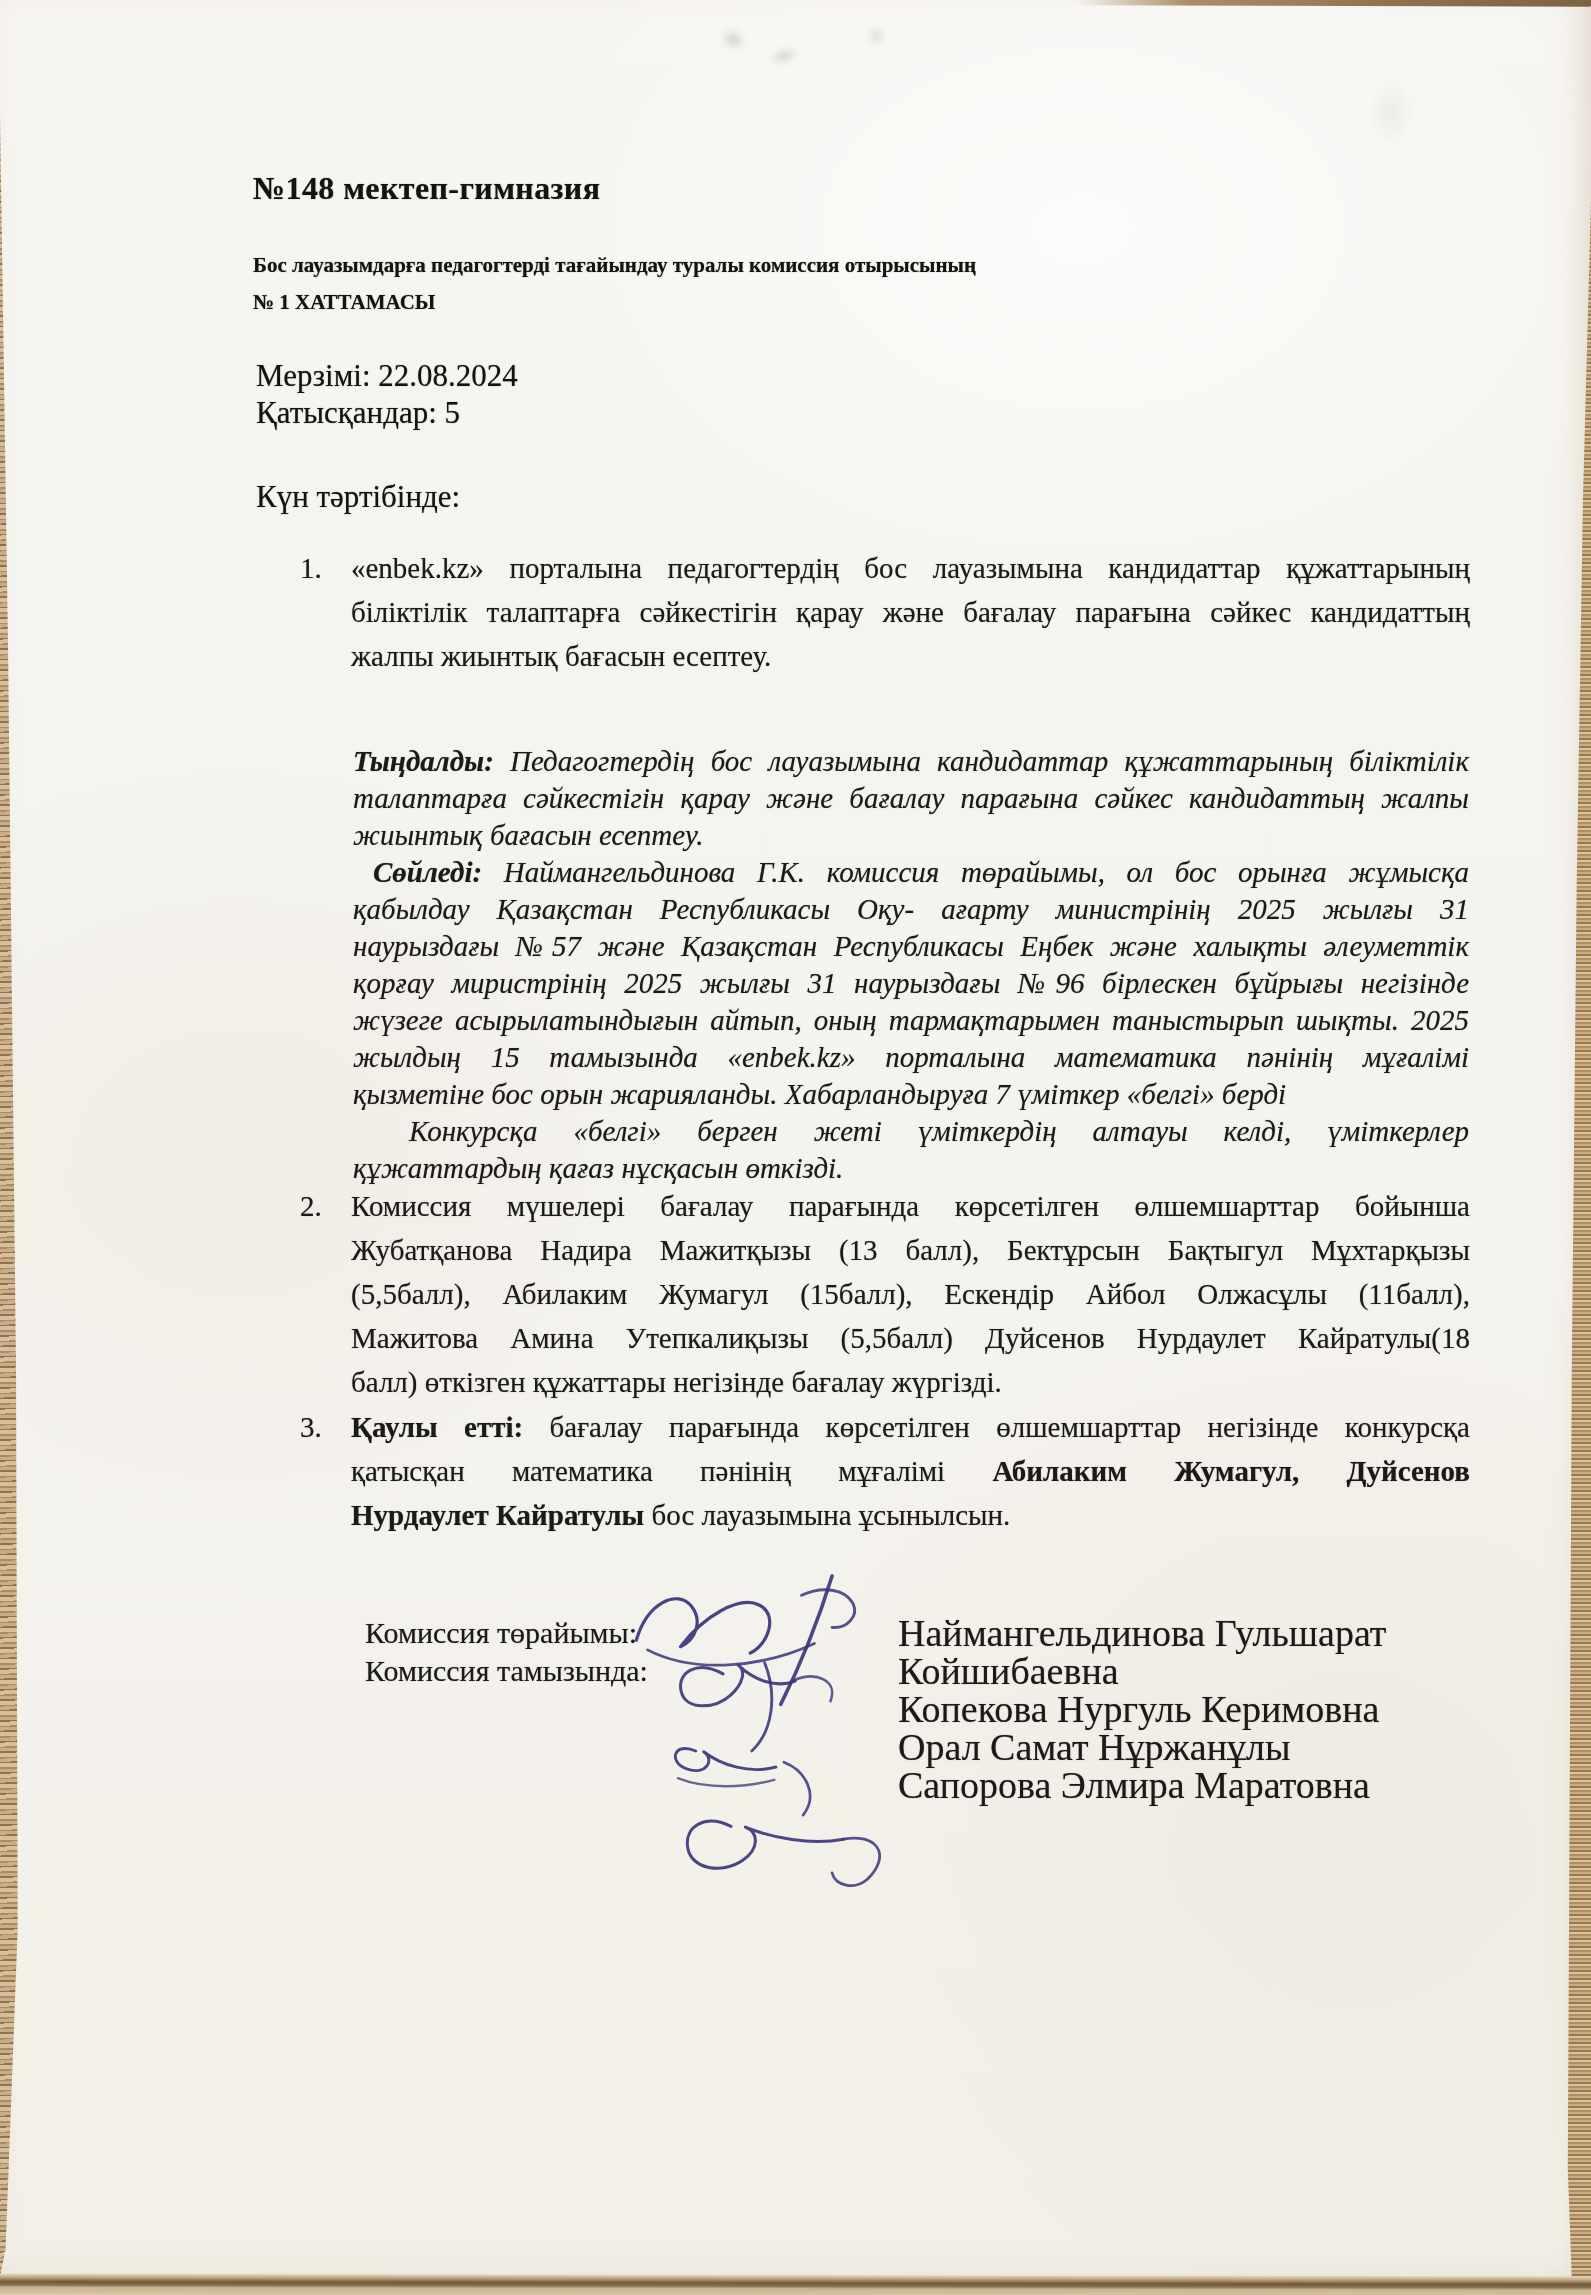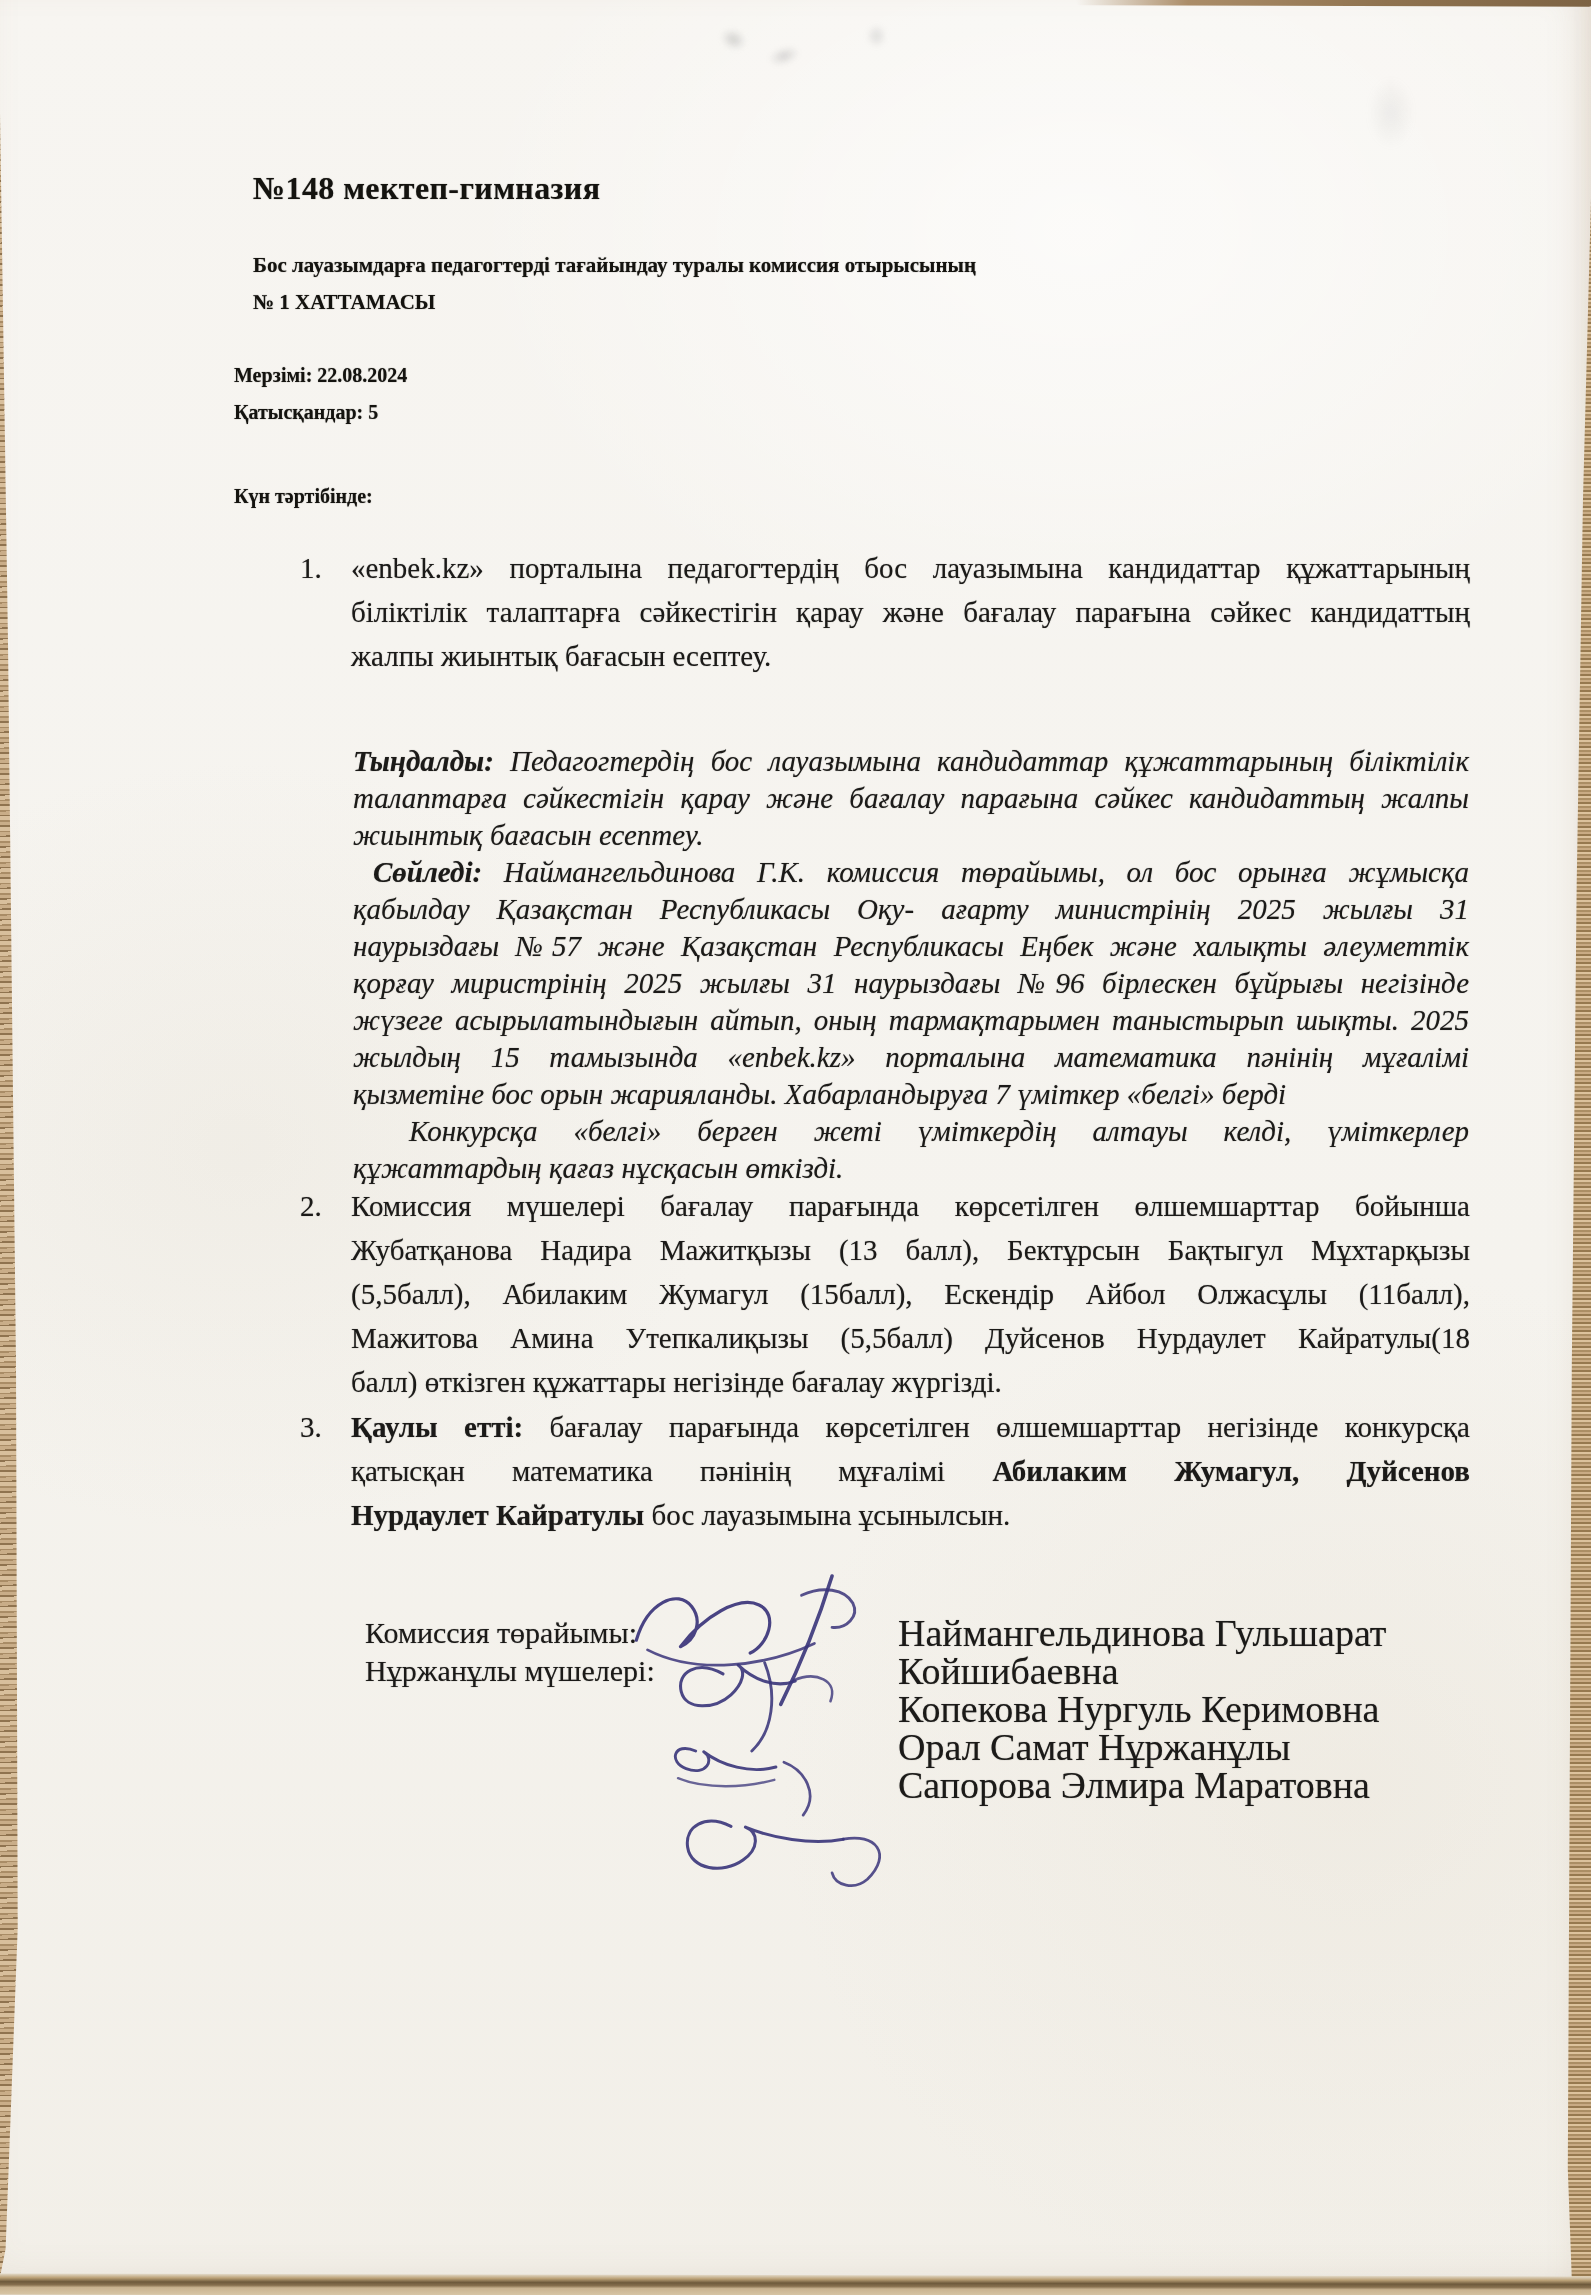--- a/index.html
+++ b/index.html
@@ -28,21 +28,21 @@
   .smudge{position:absolute;border-radius:50%;filter:blur(2.4px);}
   .sm1{left:720px;top:29px;width:27px;height:21px;background:radial-gradient(closest-side,rgba(110,110,112,.28),rgba(110,110,112,0));transform:rotate(25deg);}
   .sm2{left:768px;top:47px;width:32px;height:17.7px;background:radial-gradient(closest-side,rgba(100,100,105,.24),rgba(100,100,105,0));transform:rotate(-18deg);}
   .sm3{left:866px;top:24px;width:21px;height:24px;background:radial-gradient(closest-side,rgba(120,120,122,.2),rgba(120,120,122,0));}
   .sm4{left:1367px;top:77px;width:48px;height:72px;background:radial-gradient(closest-side,rgba(150,150,150,.12),rgba(150,150,150,0));}
   
   .txt{color:#1b1a18;text-shadow:0 0 1px rgba(27,26,24,.5);}
   .hdr{position:absolute;left:253px;width:1221px;text-align:left;font-weight:bold;color:#14130f;text-shadow:0 0 1.1px rgba(20,19,15,.55);}
   .title{top:169px;font-size:32px;line-height:39px;letter-spacing:0.4px;}
   .subject{top:247px;font-size:21px;line-height:37px;}
-  .meta{position:absolute;left:234px;font-weight:bold;font-size:20px;line-height:37px;color:#14130f;text-shadow:0 0 1.1px rgba(20,19,15,.55);}
+  .meta{position:absolute;left:256px;font-weight:normal;font-size:31px;line-height:37px;color:#14130f;text-shadow:0 0 1.1px rgba(20,19,15,.55);}
   .block{position:absolute;left:300px;width:1170px;font-size:29px;}
   .block .ln{position:relative;padding-left:51px;}
   .item .ln{height:44px;line-height:44px;}
   .para{left:353px;width:1116px;font-style:italic;}
   .para .ln{padding-left:0;height:37px;line-height:37px;}
   .ln.j{text-align:justify;text-align-last:justify;}
   .num{position:absolute;left:0;top:0;width:51px;}
   .siglabels{position:absolute;left:365px;top:1614px;font-size:30px;line-height:38px;}
   .signames{position:absolute;left:898px;top:1614px;width:594px;font-size:38px;line-height:38px;}
   .ink{position:absolute;left:601px;top:1568px;}
@@ -96,21 +96,21 @@
       <div class="ln"><span>балл) өткізген құжаттары негізінде бағалау жүргізді.</span></div>
     </div>
   <div class="block item txt" style="top:1405px">
       <div class="ln j"><span class="num">3.</span><b>Қаулы етті:</b><span> бағалау парағында көрсетілген өлшемшарттар негізінде конкурсқа</span></div>
       <div class="ln j"><span>қатысқан математика пәнінің мұғалімі </span><b>Абилаким Жумагул,</b><span> </span><b>Дуйсенов</b></div>
       <div class="ln"><b>Нурдаулет Кайратулы</b><span> бос лауазымына ұсынылсын.</span></div>
     </div>
 
   <div class="siglabels txt">
     <div>Комиссия төрайымы:</div>
-    <div>Нұржанұлы мүшелері:</div>
+    <div>Комиссия тамызында:</div>
   </div>
   <div class="signames txt">
     <div>Наймангельдинова Гульшарат Койшибаевна</div>
     <div>
         <div>Копекова Нургуль Керимовна</div>
         <div>Орал Самат Нұржанұлы</div>
         <div>Сапорова Элмира Маратовна</div>
       </div>
   </div>
 

